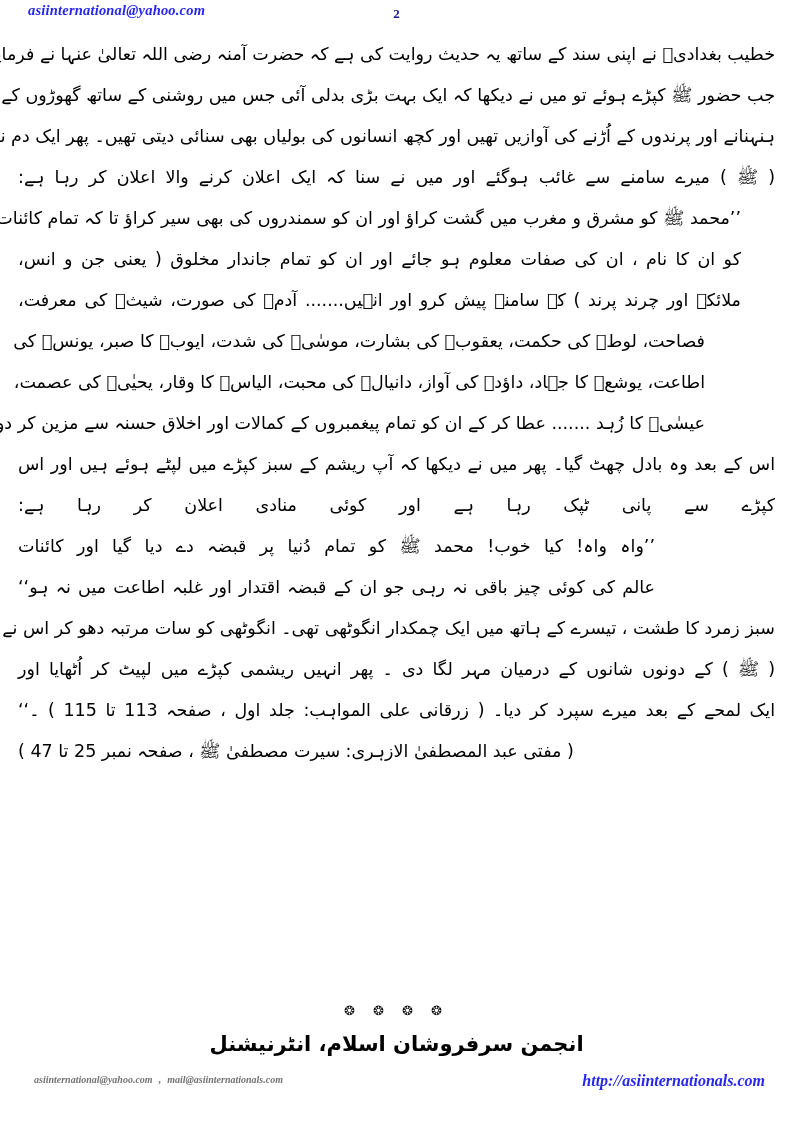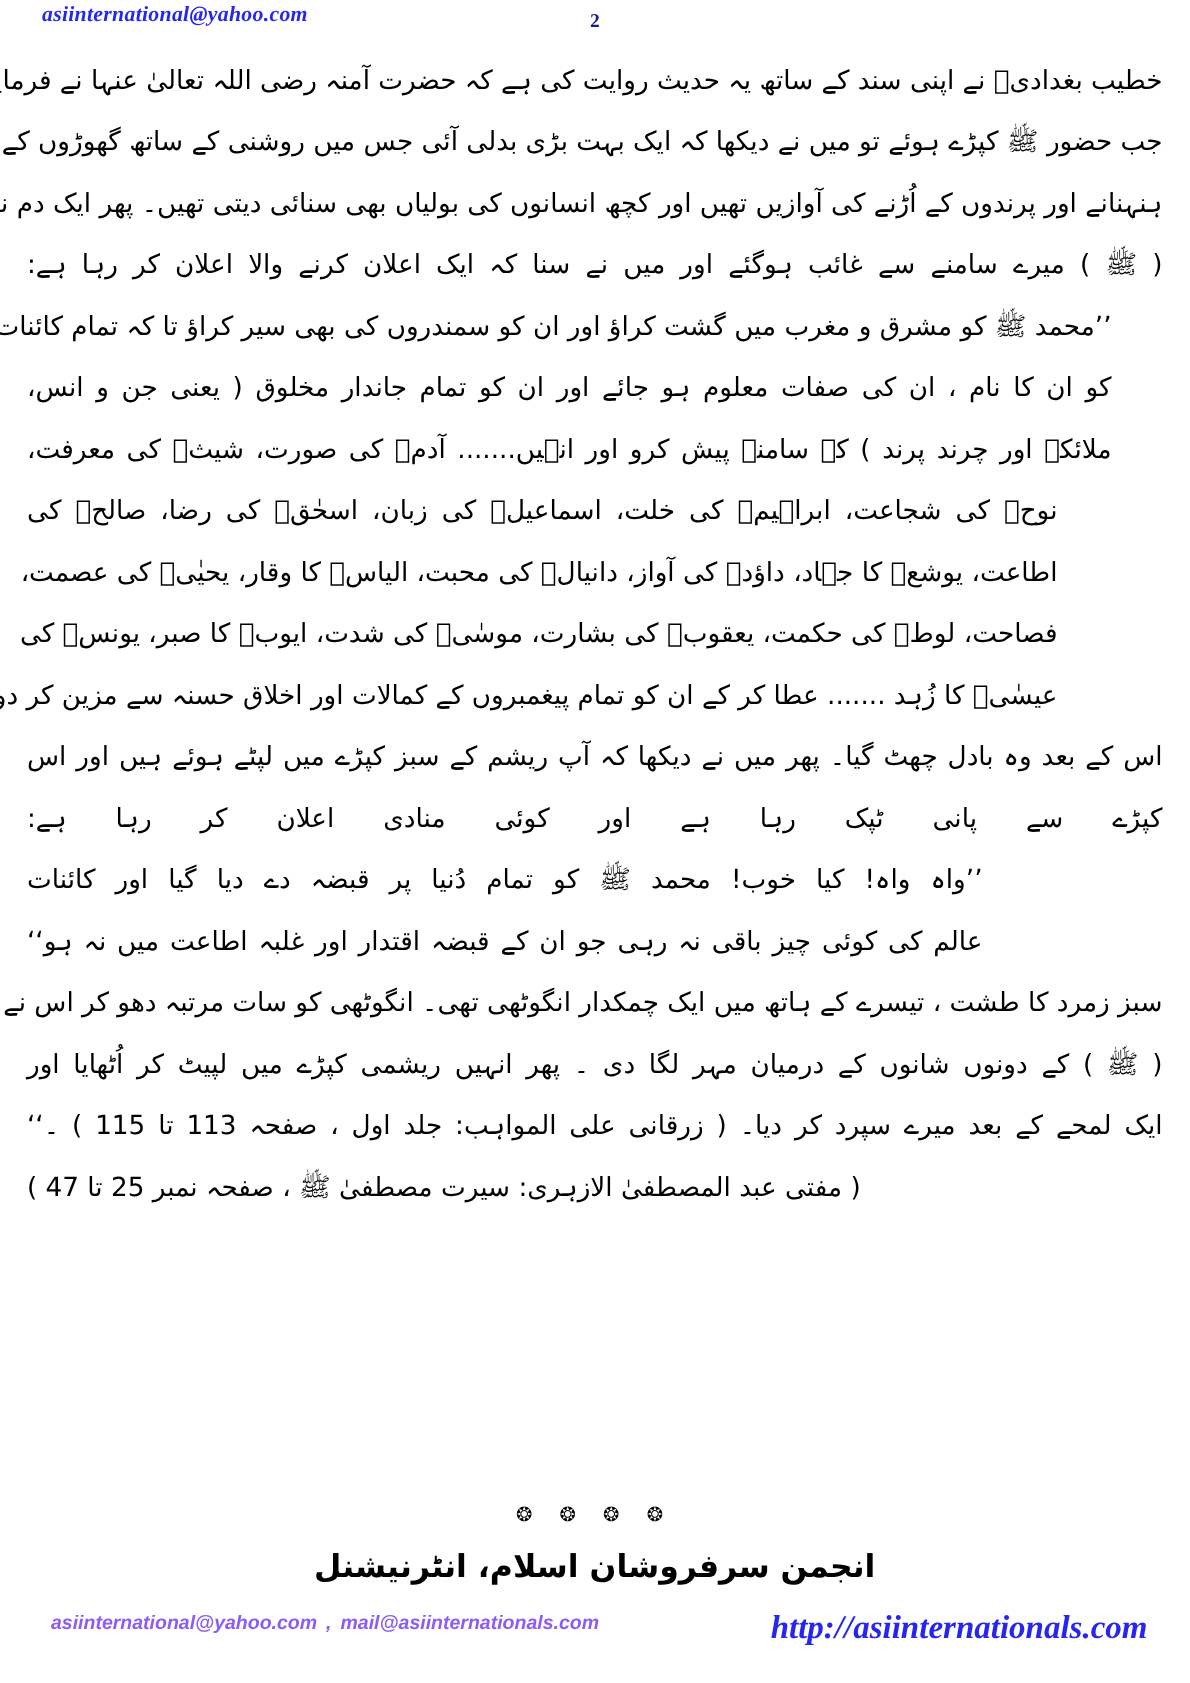--- a/index.html
+++ b/index.html
@@ -116,40 +116,40 @@
     position: absolute;
     left: 0;
     top: 1074px;
     width: 793px;
     height: 30px;
   }
   .footer-emails {
     position: absolute;
     left: 34px;
     top: 0;
-    color: #8b5cf6;
-    font-family: Liberation Sans, sans-serif;
+    color: #737373;
+    font-family: Liberation Serif, serif;
     font-style: italic;
     font-weight: bold;
-    font-size: 13px;
+    font-size: 10px;
     white-space: nowrap;
   }
   .footer-sep {
     display: inline-block;
     padding: 0 6px;
   }
   .footer-url {
     position: absolute;
     right: 28px;
     top: -2px;
     color: #2626f0;
     font-family: "Liberation Serif", "DejaVu Serif", serif;
     font-style: italic;
     font-weight: bold;
-    font-size: 22px;
+    font-size: 16px;
     white-space: nowrap;
   }
 </style>
 </head>
 <body>
 
 <div class="page">
 
   <div class="header">
     <div class="header-email">asiinternational@yahoo.com</div>
@@ -157,23 +157,22 @@
   </div>
 
   <div class="body-block" id="body-block">
       <div class="ln">خطیب بغدادیؒ نے اپنی سند کے ساتھ یہ حدیث روایت کی ہے کہ حضرت آمنہ رضی اللہ تعالیٰ عنہا نے فرمایا:</div>
       <div class="ln">جب حضور ﷺ کپڑے ہوئے تو میں نے دیکھا کہ ایک بہت بڑی بدلی آئی جس میں روشنی کے ساتھ گھوڑوں کے</div>
       <div class="ln">ہنہنانے اور پرندوں کے اُڑنے کی آوازیں تھیں اور کچھ انسانوں کی بولیاں بھی سنائی دیتی تھیں۔ پھر ایک دم نومولود</div>
       <div class="ln">( ﷺ ) میرے سامنے سے غائب ہوگئے اور میں نے سنا کہ ایک اعلان کرنے والا اعلان کر رہا ہے:</div>
       <div class="ln indent-sm">’’محمد ﷺ کو مشرق و مغرب میں گشت کراؤ اور ان کو سمندروں کی بھی سیر کراؤ تا کہ تمام کائنات</div>
       <div class="ln indent-sm">کو ان کا نام ، ان کی صفات معلوم ہو جائے اور ان کو تمام جاندار مخلوق ( یعنی جن و انس،</div>
       <div class="ln indent-sm">ملائکہ اور چرند پرند ) کے سامنے پیش کرو اور انہیں....... آدمؑ کی صورت، شیثؑ کی معرفت،</div>
-      <div class="ln indent-md">نوحؑ کی شجاعت، ابراہیمؑ کی خلت، اسماعیلؑ کی زبان، اسحٰقؑ کی رضا، صالحؑ کی</div>
+      <div class="ln indent-md">فصاحت، لوطؑ کی حکمت، یعقوبؑ کی بشارت، موسٰیؑ کی شدت، ایوبؑ کا صبر، یونسؑ کی</div>
       <div class="ln indent-md">اطاعت، یوشعؑ کا جہاد، داؤدؑ کی آواز، دانیالؑ کی محبت، الیاسؑ کا وقار، یحیٰیؑ کی عصمت،</div>
-      <div class="ln indent-md">فصاحت، لوطؑ کی حکمت، یعقوبؑ کی بشارت، موسٰیؑ کی شدت، ایوبؑ کا صبر، یونسؑ کی</div>
       <div class="ln indent-md">عیسٰیؑ کا زُہد ....... عطا کر کے ان کو تمام پیغمبروں کے کمالات اور اخلاق حسنہ سے مزین کر دو‘‘</div>
       <div class="ln">اس کے بعد وہ بادل چھٹ گیا۔ پھر میں نے دیکھا کہ آپ ریشم کے سبز کپڑے میں لپٹے ہوئے ہیں اور اس</div>
       <div class="ln">کپڑے سے پانی ٹپک رہا ہے اور کوئی منادی اعلان کر رہا ہے:</div>
       <div class="ln indent-lg">’’واہ واہ!  کیا خوب!  محمد ﷺ کو تمام دُنیا پر قبضہ دے دیا گیا اور کائنات</div>
       <div class="ln indent-lg">عالم کی کوئی چیز باقی نہ رہی جو ان کے قبضہ اقتدار اور غلبہ اطاعت میں نہ ہو‘‘</div>
       <div class="ln">سبز زمرد کا طشت ،  تیسرے کے ہاتھ میں ایک چمکدار انگوٹھی تھی۔ انگوٹھی کو سات مرتبہ دھو کر اس نے محمد</div>
       <div class="ln">( ﷺ ) کے دونوں شانوں کے درمیان مہر لگا دی ۔  پھر انہیں ریشمی کپڑے میں لپیٹ کر اُٹھایا اور</div>
       <div class="ln">ایک لمحے کے بعد میرے سپرد کر دیا۔   ( زرقانی علی المواہب:  جلد اول ، صفحہ 113 تا 115 ) ۔‘‘</div>
       <div class="ln left">( مفتی عبد المصطفیٰ الازہری: سیرت مصطفیٰ ﷺ ، صفحہ نمبر 25 تا 47 )</div>
     </div>

